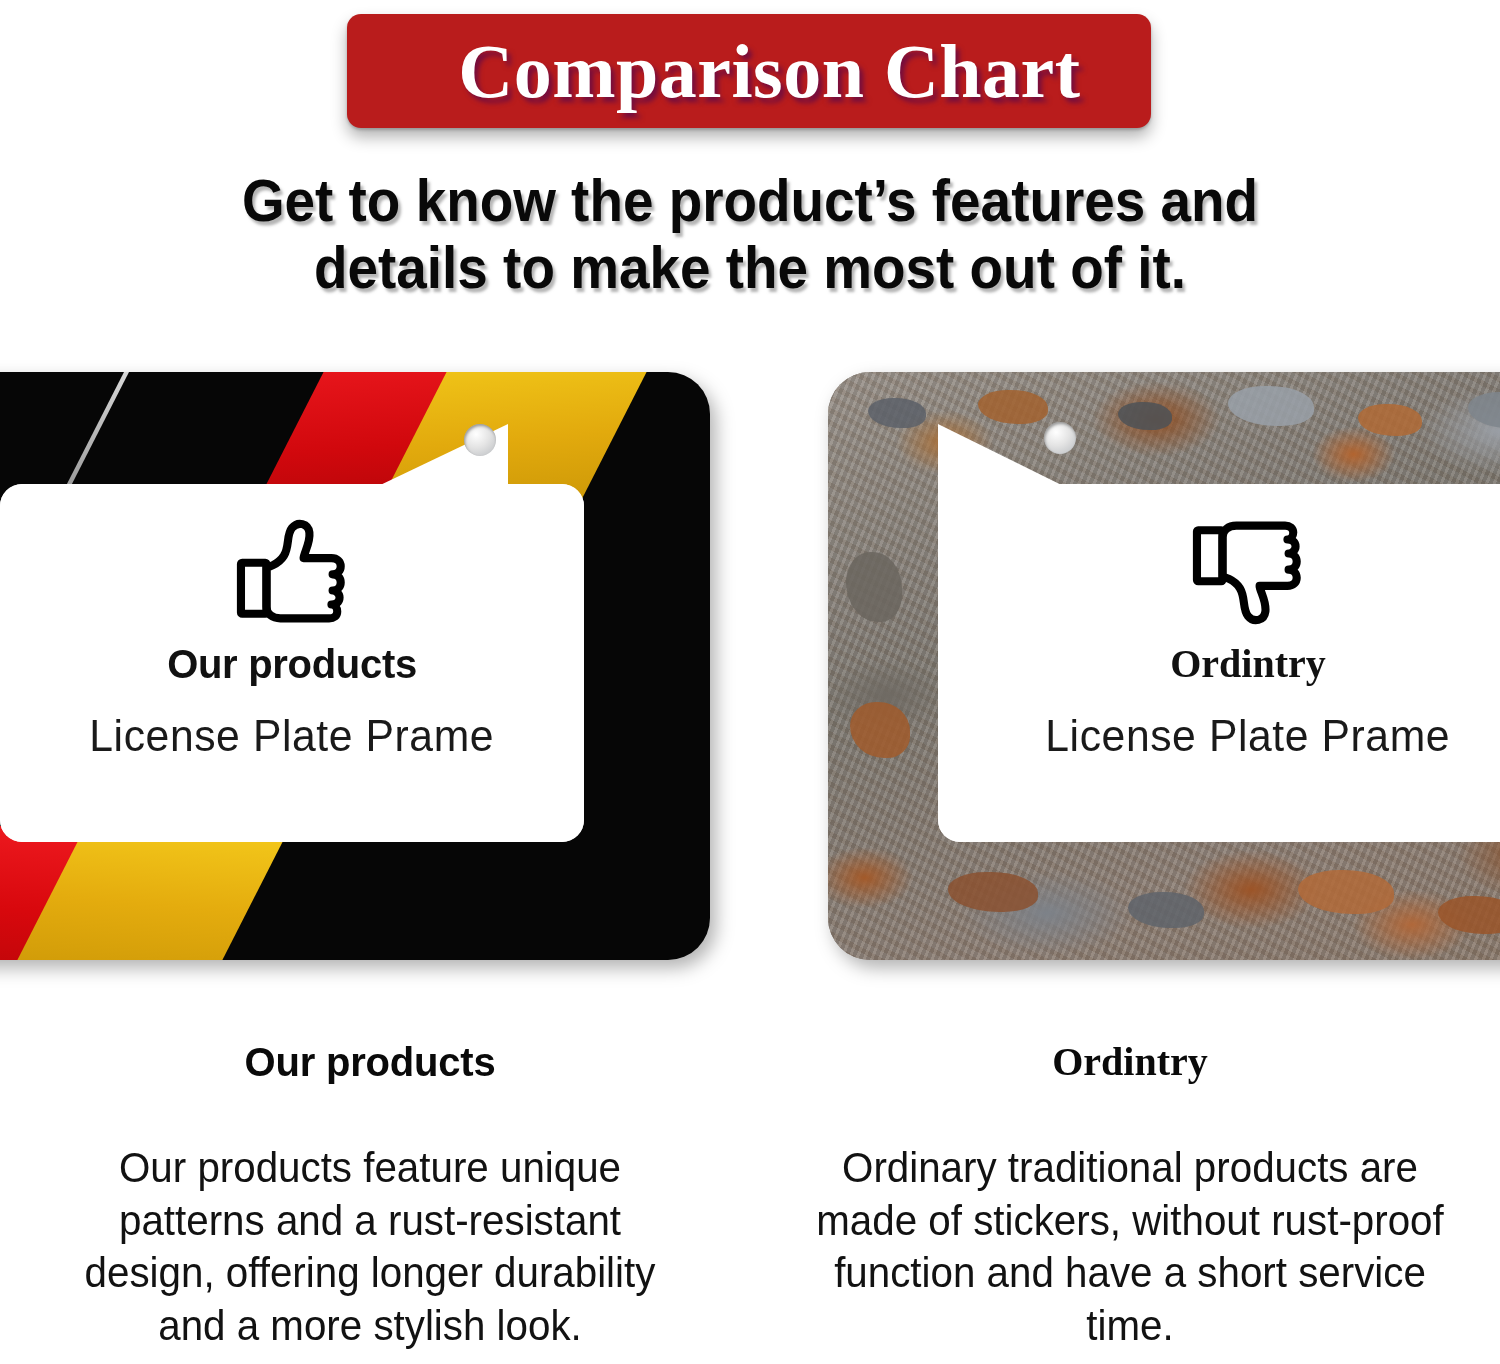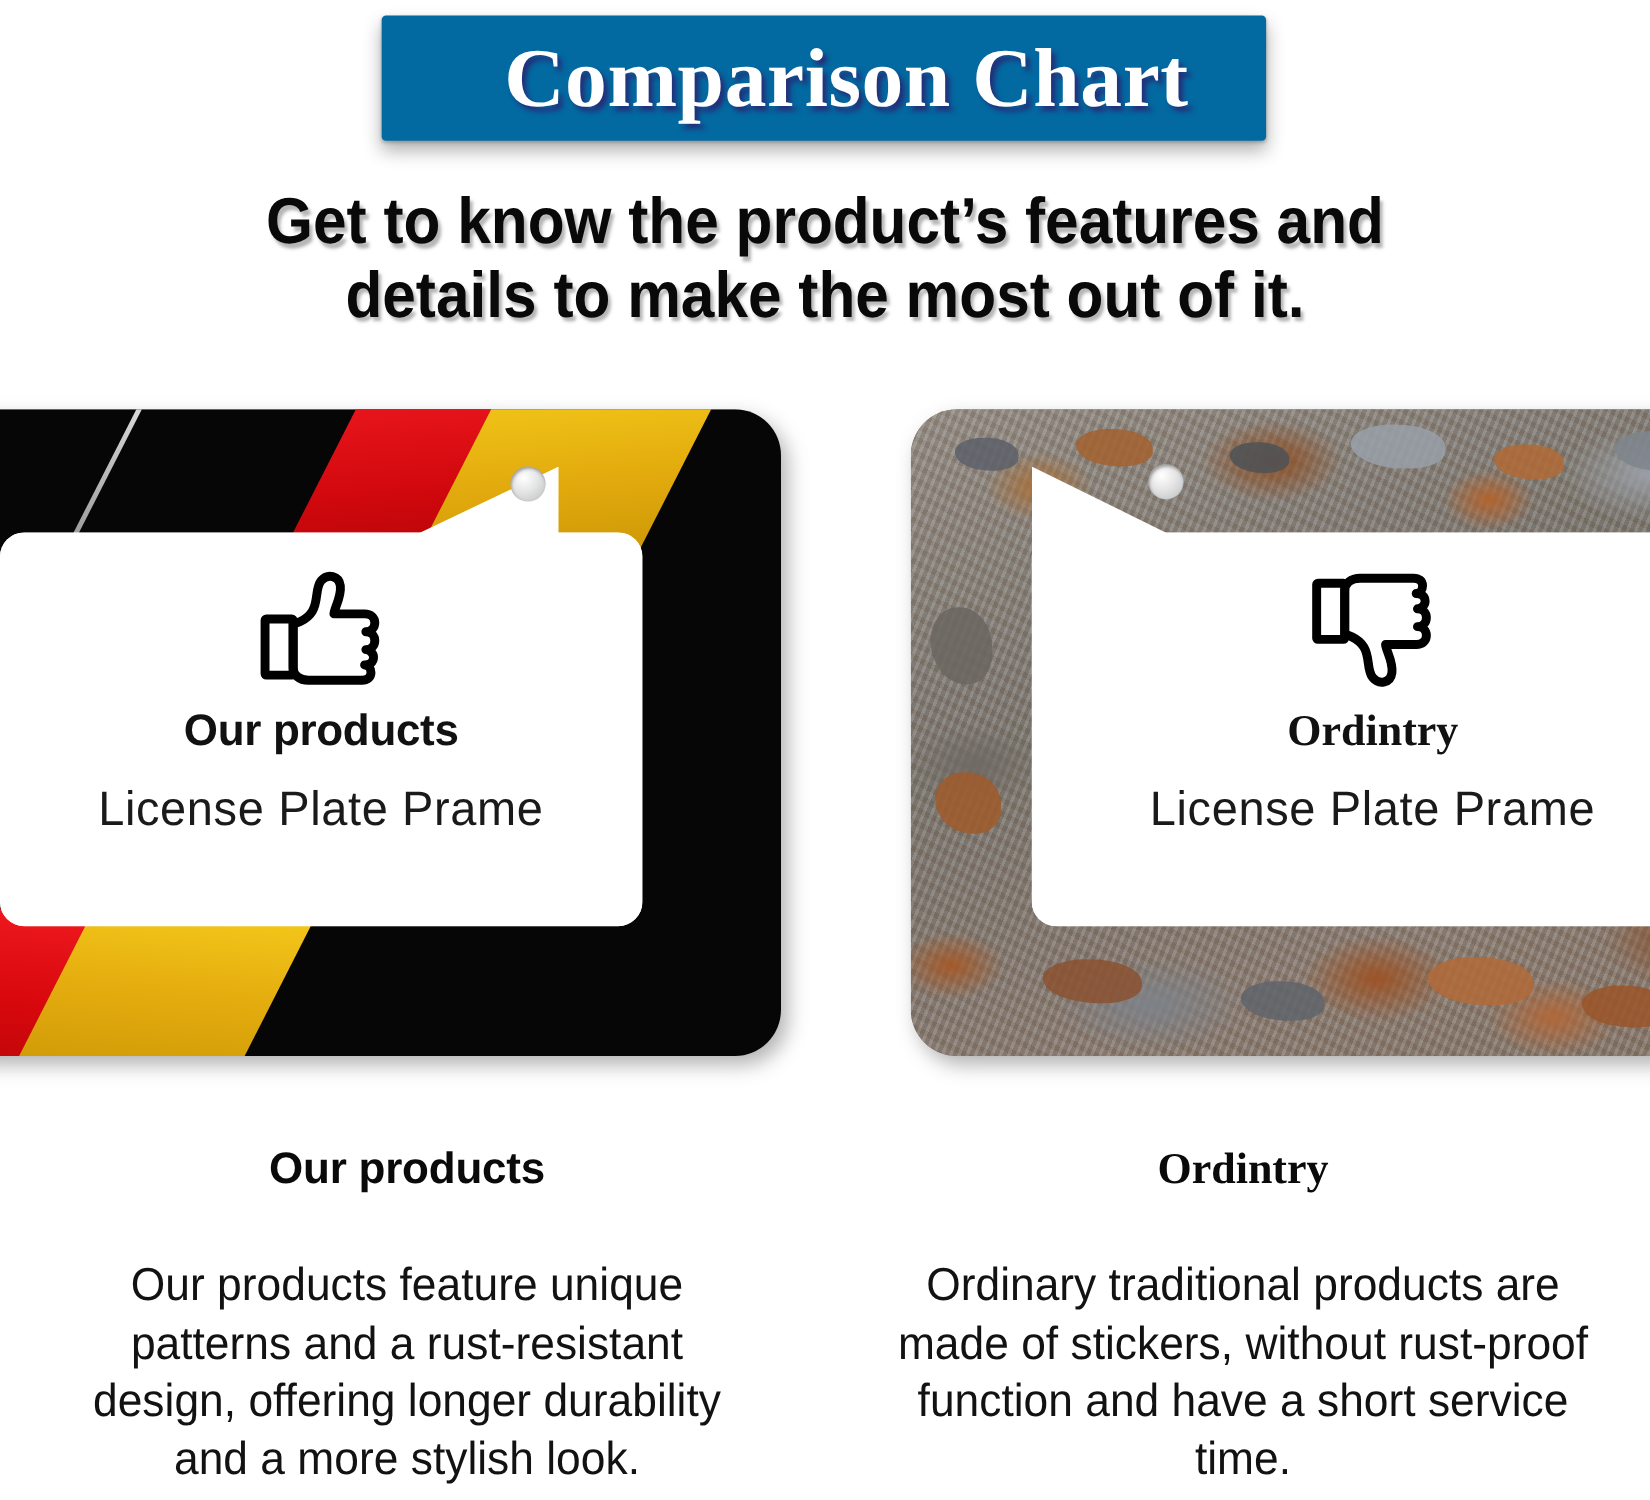--- a/index.html
+++ b/index.html
@@ -10,22 +10,22 @@
     overflow:hidden;
   }
   .page { position:relative; width:1500px; height:1364px; background:#fff; }
 
   
   .banner-wrap {
     position:absolute; left:347px; top:14px; width:804px; height:114px;
   }
   .banner {
     width:100%; height:100%;
-    background:#0369a1;
-    border-radius:4px;
+    background:#b91c1c;
+    border-radius:14px;
     box-shadow:0 9px 16px rgba(0,0,0,.30), 0 2px 3px rgba(0,0,0,.20);
     display:flex; align-items:center; justify-content:center;padding-left:41px;
   }
   .banner-title {
     font-family:"Liberation Serif", serif;
     font-weight:bold;
     font-size:76px;
     color:#ffffff;
     letter-spacing:0.5px;
     line-height:1;

